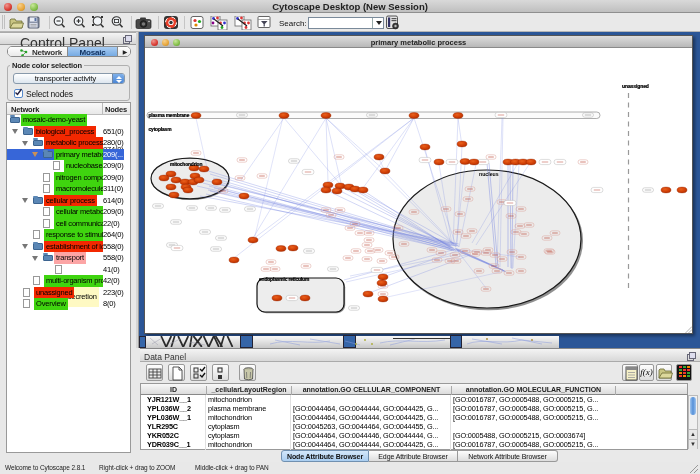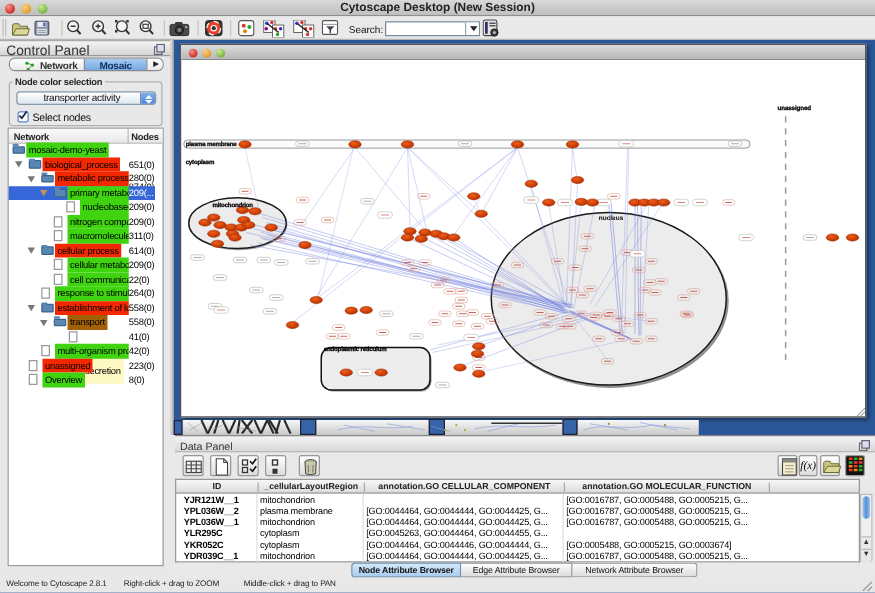--- a/index.html
+++ b/index.html
@@ -134,20 +134,21 @@
 </div>
 
 <div class="abs" style="left:136px;top:32px;width:564px;height:316px;background:#2b5697;"></div>
 <div class="abs" style="left:136px;top:32px;width:3px;height:316px;background:#d4d4d4;border-right:1px solid #9a9a9a;"></div>
 
 <div class="abs" style="left:144px;top:35px;width:549px;height:299px;background:#fff;border:1px solid #555;box-shadow:2px 2px 3px rgba(0,0,0,0.4);">
  <div class="abs" style="left:0;top:0;width:547px;height:12px;background:linear-gradient(#dcdcdc,#b8b8b8);border-bottom:1px solid #8a8a8a;">
   <div class="abs" style="left:6px;top:2.5px;width:7px;height:7px;border-radius:50%;background:radial-gradient(circle at 35% 30%,#f0968f,#d93b32 60%,#a32720);"></div>
   <div class="abs" style="left:17px;top:2.5px;width:7px;height:7px;border-radius:50%;background:radial-gradient(circle at 35% 30%,#f7d08a,#e8a63a 60%,#b37b1e);"></div>
   <div class="abs" style="left:28px;top:2.5px;width:7px;height:7px;border-radius:50%;background:radial-gradient(circle at 35% 30%,#c8e89a,#84bf4a 60%,#578c28);"></div>
+  <div class="abs" style="left:0;top:1.5px;width:547px;text-align:center;font-size:7.5px;font-weight:bold;color:#222;">primary metabolic process</div>
  </div>
  <svg class="abs" style="right:0;bottom:0;" width="7" height="7" viewBox="0 0 7 7">
       <line x1="0.5" y1="7" x2="7" y2="0.5" stroke="#aaa" stroke-width="0.9"></line>
       <line x1="3.5" y1="7" x2="7" y2="3.5" stroke="#aaa" stroke-width="0.9"></line>
     </svg>
 </div>
 <svg width="548" height="286" viewBox="0 0 548 286" style="position:absolute;left:145px;top:48px;">
 <defs>
 <radialGradient id="ng" cx="40%" cy="35%" r="70%">
 <stop offset="0%" stop-color="#e8601c"></stop>
@@ -671,21 +672,21 @@
  <span class="abs" style="left:99px;top:2px;">Right-click + drag to ZOOM</span>
  <span class="abs" style="left:195px;top:2px;">Middle-click + drag to PAN</span>
  <svg class="abs" style="right:2px;top:3px;" width="8" height="8" viewBox="0 0 8 8">
       <line x1="0" y1="8" x2="8" y2="0" stroke="#999" stroke-width="1"></line>
       <line x1="4" y1="8" x2="8" y2="4" stroke="#999" stroke-width="1"></line>
     </svg>
 </div>
 
 <div class="abs" style="left:0;top:32px;width:136px;height:430px;background:#e8e8e8;">
  <div class="abs" style="left:0;top:0;width:136px;height:13px;background:linear-gradient(#f4f4f4,#d6d6d6);border-bottom:1px solid #999;border-top:1px solid #aaa;">
-  <div class="abs" style="left:5px;top:2px;font-size:11px;color:#333;">Control Panel</div>
+  <div class="abs" style="left:20px;top:2px;font-size:14px;color:#333;">Control Panel</div>
   <svg class="abs" style="right:4px;top:2px;" width="9" height="9" viewBox="0 0 9 9">
         <rect x="0.5" y="2.5" width="6" height="6" fill="none" stroke="#667" stroke-width="1"></rect>
         <rect x="2.5" y="0.5" width="6" height="6" fill="#dde" stroke="#667" stroke-width="1"></rect>
       </svg>
  </div>
 
  <div class="abs" style="left:7px;top:14px;width:124px;height:11px;border:1px solid #8a8a8a;border-radius:5px;background:#fff;overflow:hidden;">
   <div class="abs" style="left:0;top:0;width:59px;height:11px;background:linear-gradient(#fefefe,#e5e5e5);">
     <svg class="abs" style="left:12px;top:1.5px;" width="8" height="8" viewBox="0 0 8 8">
           <circle cx="1.5" cy="1.5" r="1.3" fill="#2a2"></circle>
@@ -767,21 +768,21 @@
 <div style="position:absolute;left:44px;top:229.0px;height:11.5px;max-width:59px;overflow:hidden;white-space:nowrap;background:#3fd40f;color:#000;font-size:7.5px;letter-spacing:-0.2px;line-height:11.5px;padding:0 2px;">response to stimulu</div>
 <div style="position:absolute;left:103px;top:229.0px;height:11.5px;color:#000;font-size:7.5px;letter-spacing:-0.2px;line-height:11.5px;">264(0)</div>
 <div style="position:absolute;left:22px;top:244.0px;width:0;height:0;border-left:3.5px solid transparent;border-right:3.5px solid transparent;border-top:5px solid #777;"></div>
 <div style="position:absolute;left:33px;top:243.1px;width:10px;height:6.5px;background:#5b87b5;border:1px solid #3c6490;border-radius:1px;"></div>
         <div style="position:absolute;left:33px;top:241.7px;width:5px;height:2px;background:#5b87b5;border-radius:1px;"></div>
 <div style="position:absolute;left:44px;top:240.5px;height:11.5px;max-width:59px;overflow:hidden;white-space:nowrap;background:#f32800;color:#000;font-size:7.5px;letter-spacing:-0.2px;line-height:11.5px;padding:0 2px;">establishment of lo</div>
 <div style="position:absolute;left:103px;top:240.5px;height:11.5px;color:#000;font-size:7.5px;letter-spacing:-0.2px;line-height:11.5px;">558(0)</div>
 <div style="position:absolute;left:32px;top:255.5px;width:0;height:0;border-left:3.5px solid transparent;border-right:3.5px solid transparent;border-top:5px solid #777;"></div>
 <div style="position:absolute;left:43px;top:254.6px;width:10px;height:6.5px;background:#5b87b5;border:1px solid #3c6490;border-radius:1px;"></div>
         <div style="position:absolute;left:43px;top:253.2px;width:5px;height:2px;background:#5b87b5;border-radius:1px;"></div>
-<div style="position:absolute;left:54px;top:252.0px;height:11.5px;max-width:49px;overflow:hidden;white-space:nowrap;background:#a16207;color:#000;font-size:7.5px;letter-spacing:-0.2px;line-height:11.5px;padding:0 2px;text-align:center;">transport</div>
+<div style="position:absolute;left:54px;top:252.0px;height:11.5px;max-width:49px;overflow:hidden;white-space:nowrap;background:#fca5a5;color:#000;font-size:7.5px;letter-spacing:-0.2px;line-height:11.5px;padding:0 2px;text-align:center;">transport</div>
 <div style="position:absolute;left:103px;top:252.0px;height:11.5px;color:#000;font-size:7.5px;letter-spacing:-0.2px;line-height:11.5px;">558(0)</div>
 <div style="position:absolute;left:55px;top:264.5px;width:7px;height:9px;background:#fff;border:1px solid #999;"></div>
 <div style="position:absolute;left:66px;top:275px;height:11.5px;max-width:37px;overflow:hidden;white-space:nowrap;background:#fef9c3;color:#000;font-size:7.5px;letter-spacing:-0.2px;line-height:11.5px;padding:16px 2px;">secretion</div>
 <div style="position:absolute;left:103px;top:263.5px;height:11.5px;color:#000;font-size:7.5px;letter-spacing:-0.2px;line-height:11.5px;">41(0)</div>
 <div style="position:absolute;left:33px;top:276.0px;width:7px;height:9px;background:#fff;border:1px solid #999;"></div>
 <div style="position:absolute;left:44px;top:275.0px;height:11.5px;max-width:59px;overflow:hidden;white-space:nowrap;background:#3fd40f;color:#000;font-size:7.5px;letter-spacing:-0.2px;line-height:11.5px;padding:0 2px;">multi-organism pro</div>
 <div style="position:absolute;left:103px;top:275.0px;height:11.5px;color:#000;font-size:7.5px;letter-spacing:-0.2px;line-height:11.5px;">42(0)</div>
 <div style="position:absolute;left:23px;top:287.5px;width:7px;height:9px;background:#fff;border:1px solid #999;"></div>
 <div style="position:absolute;left:34px;top:286.5px;height:11.5px;max-width:69px;overflow:hidden;white-space:nowrap;background:#f32800;color:#000;font-size:7.5px;letter-spacing:-0.2px;line-height:11.5px;padding:0 2px;">unassigned</div>
 <div style="position:absolute;left:103px;top:286.5px;height:11.5px;color:#000;font-size:7.5px;letter-spacing:-0.2px;line-height:11.5px;">223(0)</div>

